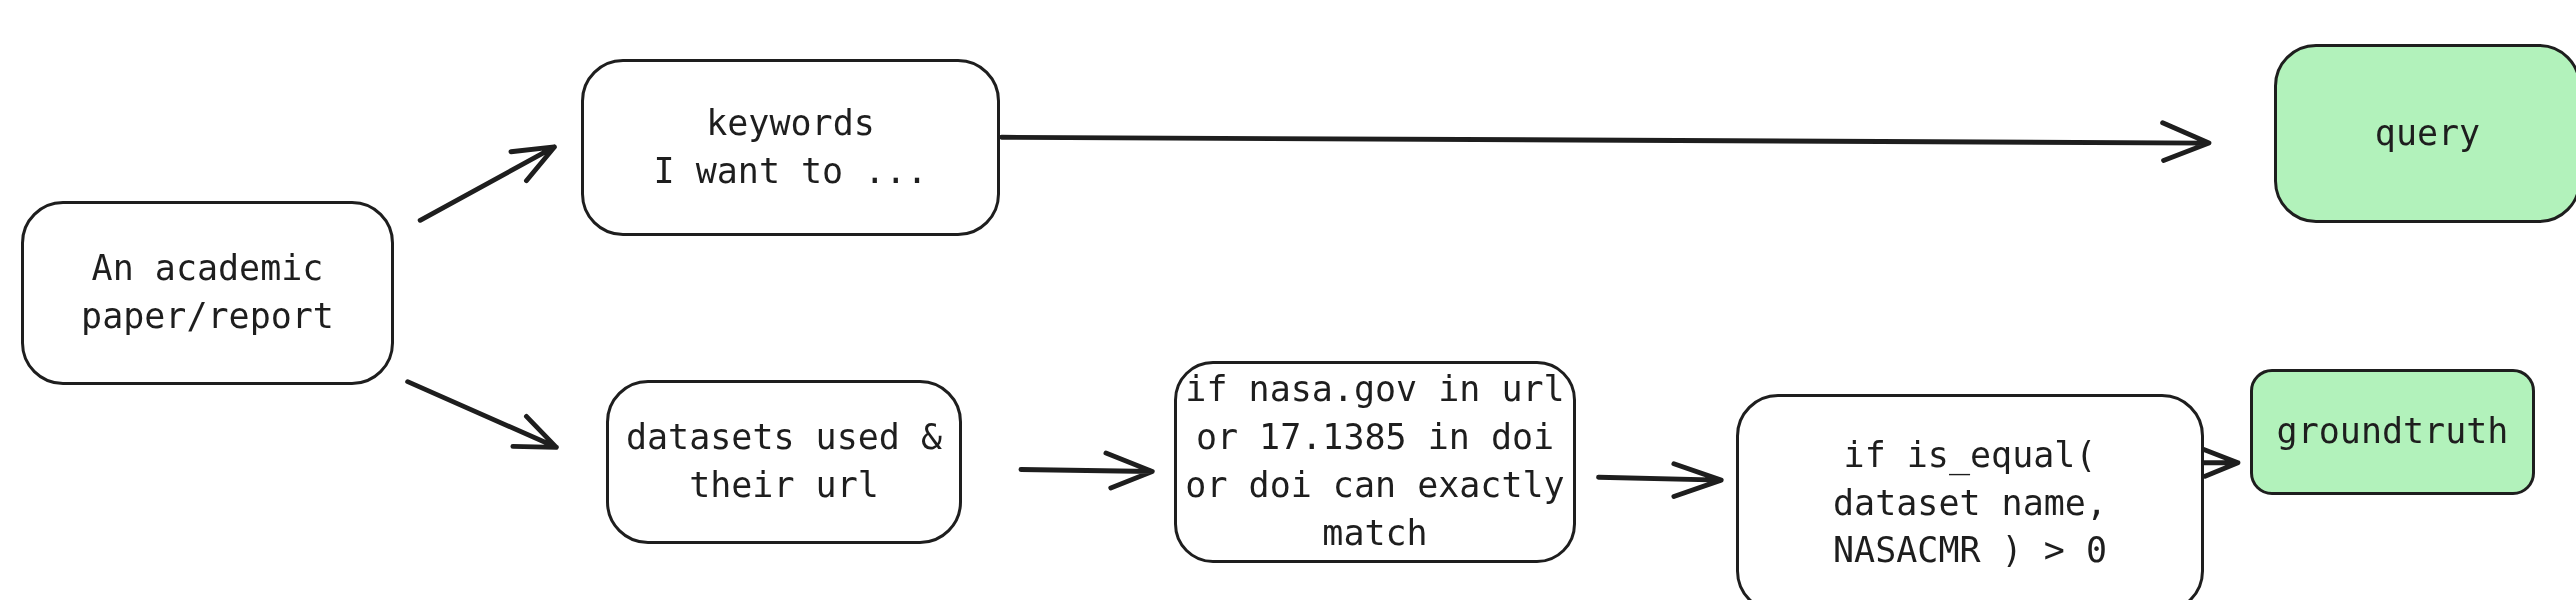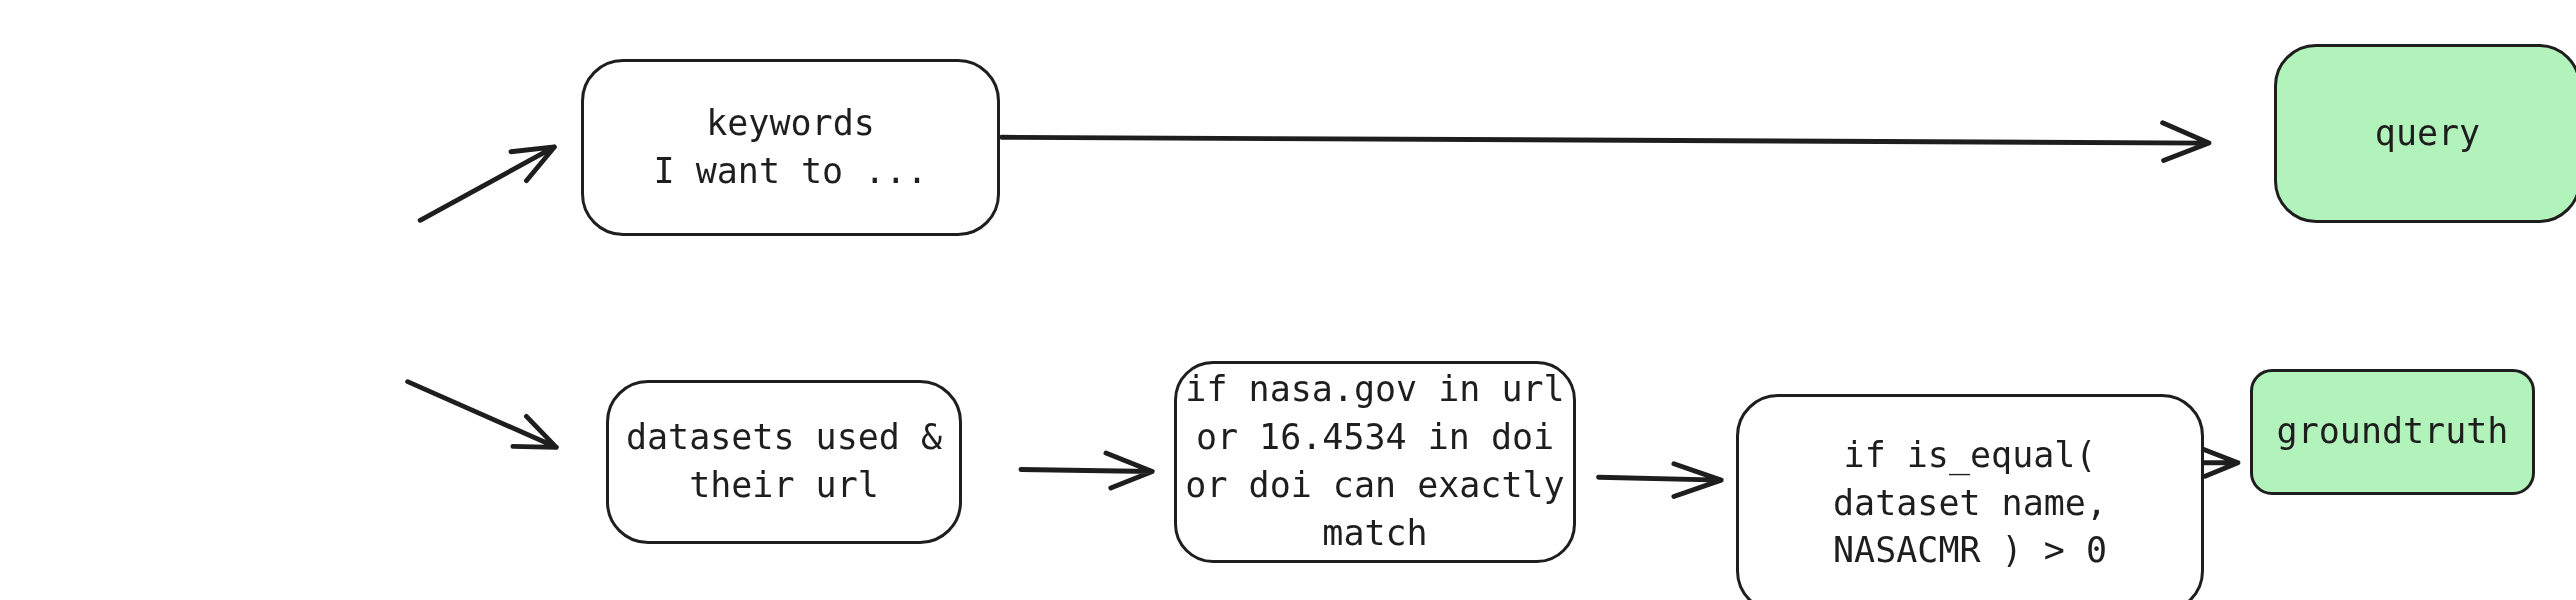--- a/index.html
+++ b/index.html
@@ -50,38 +50,42 @@
     <g stroke="#1e1e1e" stroke-width="5" fill="none" stroke-linecap="round" stroke-linejoin="round">
       <path d="M435,228 L574,152 M529,157 L574,152 L545,187"></path>
       <path d="M422,395 L576,463 M545,431 L576,463 L531,462"></path>
       <path d="M1037,142 L2287,148 M2239,127 L2287,148 L2240,166"></path>
       <path d="M1057,486 L1193,488 M1145,469 L1193,488 L1150,505"></path>
       <path d="M1655,494 L1782,497 M1733,480 L1782,497 L1733,514"></path>
       <path d="M2245,479 L2317,479 M2281,465 L2317,479 L2283,493"></path>
     </g>
   </svg>
 
+  <div class="node node-paper" style="background-color: rgb(255, 255, 255);">
+    <span class="label">An academic
+paper/report</span>
+  </div>
 
   <div class="node node-keywords" style="background-color: rgb(255, 255, 255);">
     <span class="label">keywords
 I want to ...</span>
   </div>
 
   <div class="node node-query" style="background-color: rgb(178, 242, 187);">
     <span class="label">query</span>
   </div>
 
   <div class="node node-datasets" style="background-color: rgb(255, 255, 255);">
     <span class="label">datasets used &amp;
 their url</span>
   </div>
 
   <div class="node node-url-filter" style="background-color: rgb(255, 255, 255);">
     <span class="label">if nasa.gov in url
-or 16.4534 in doi
+or 17.1385 in doi
 or doi can exactly
 match</span>
   </div>
 
   <div class="node node-equal-filter" style="background-color: rgb(255, 255, 255);">
     <span class="label">if is_equal(
 dataset name,
 NASACMR ) &gt; 0</span>
   </div>
 

